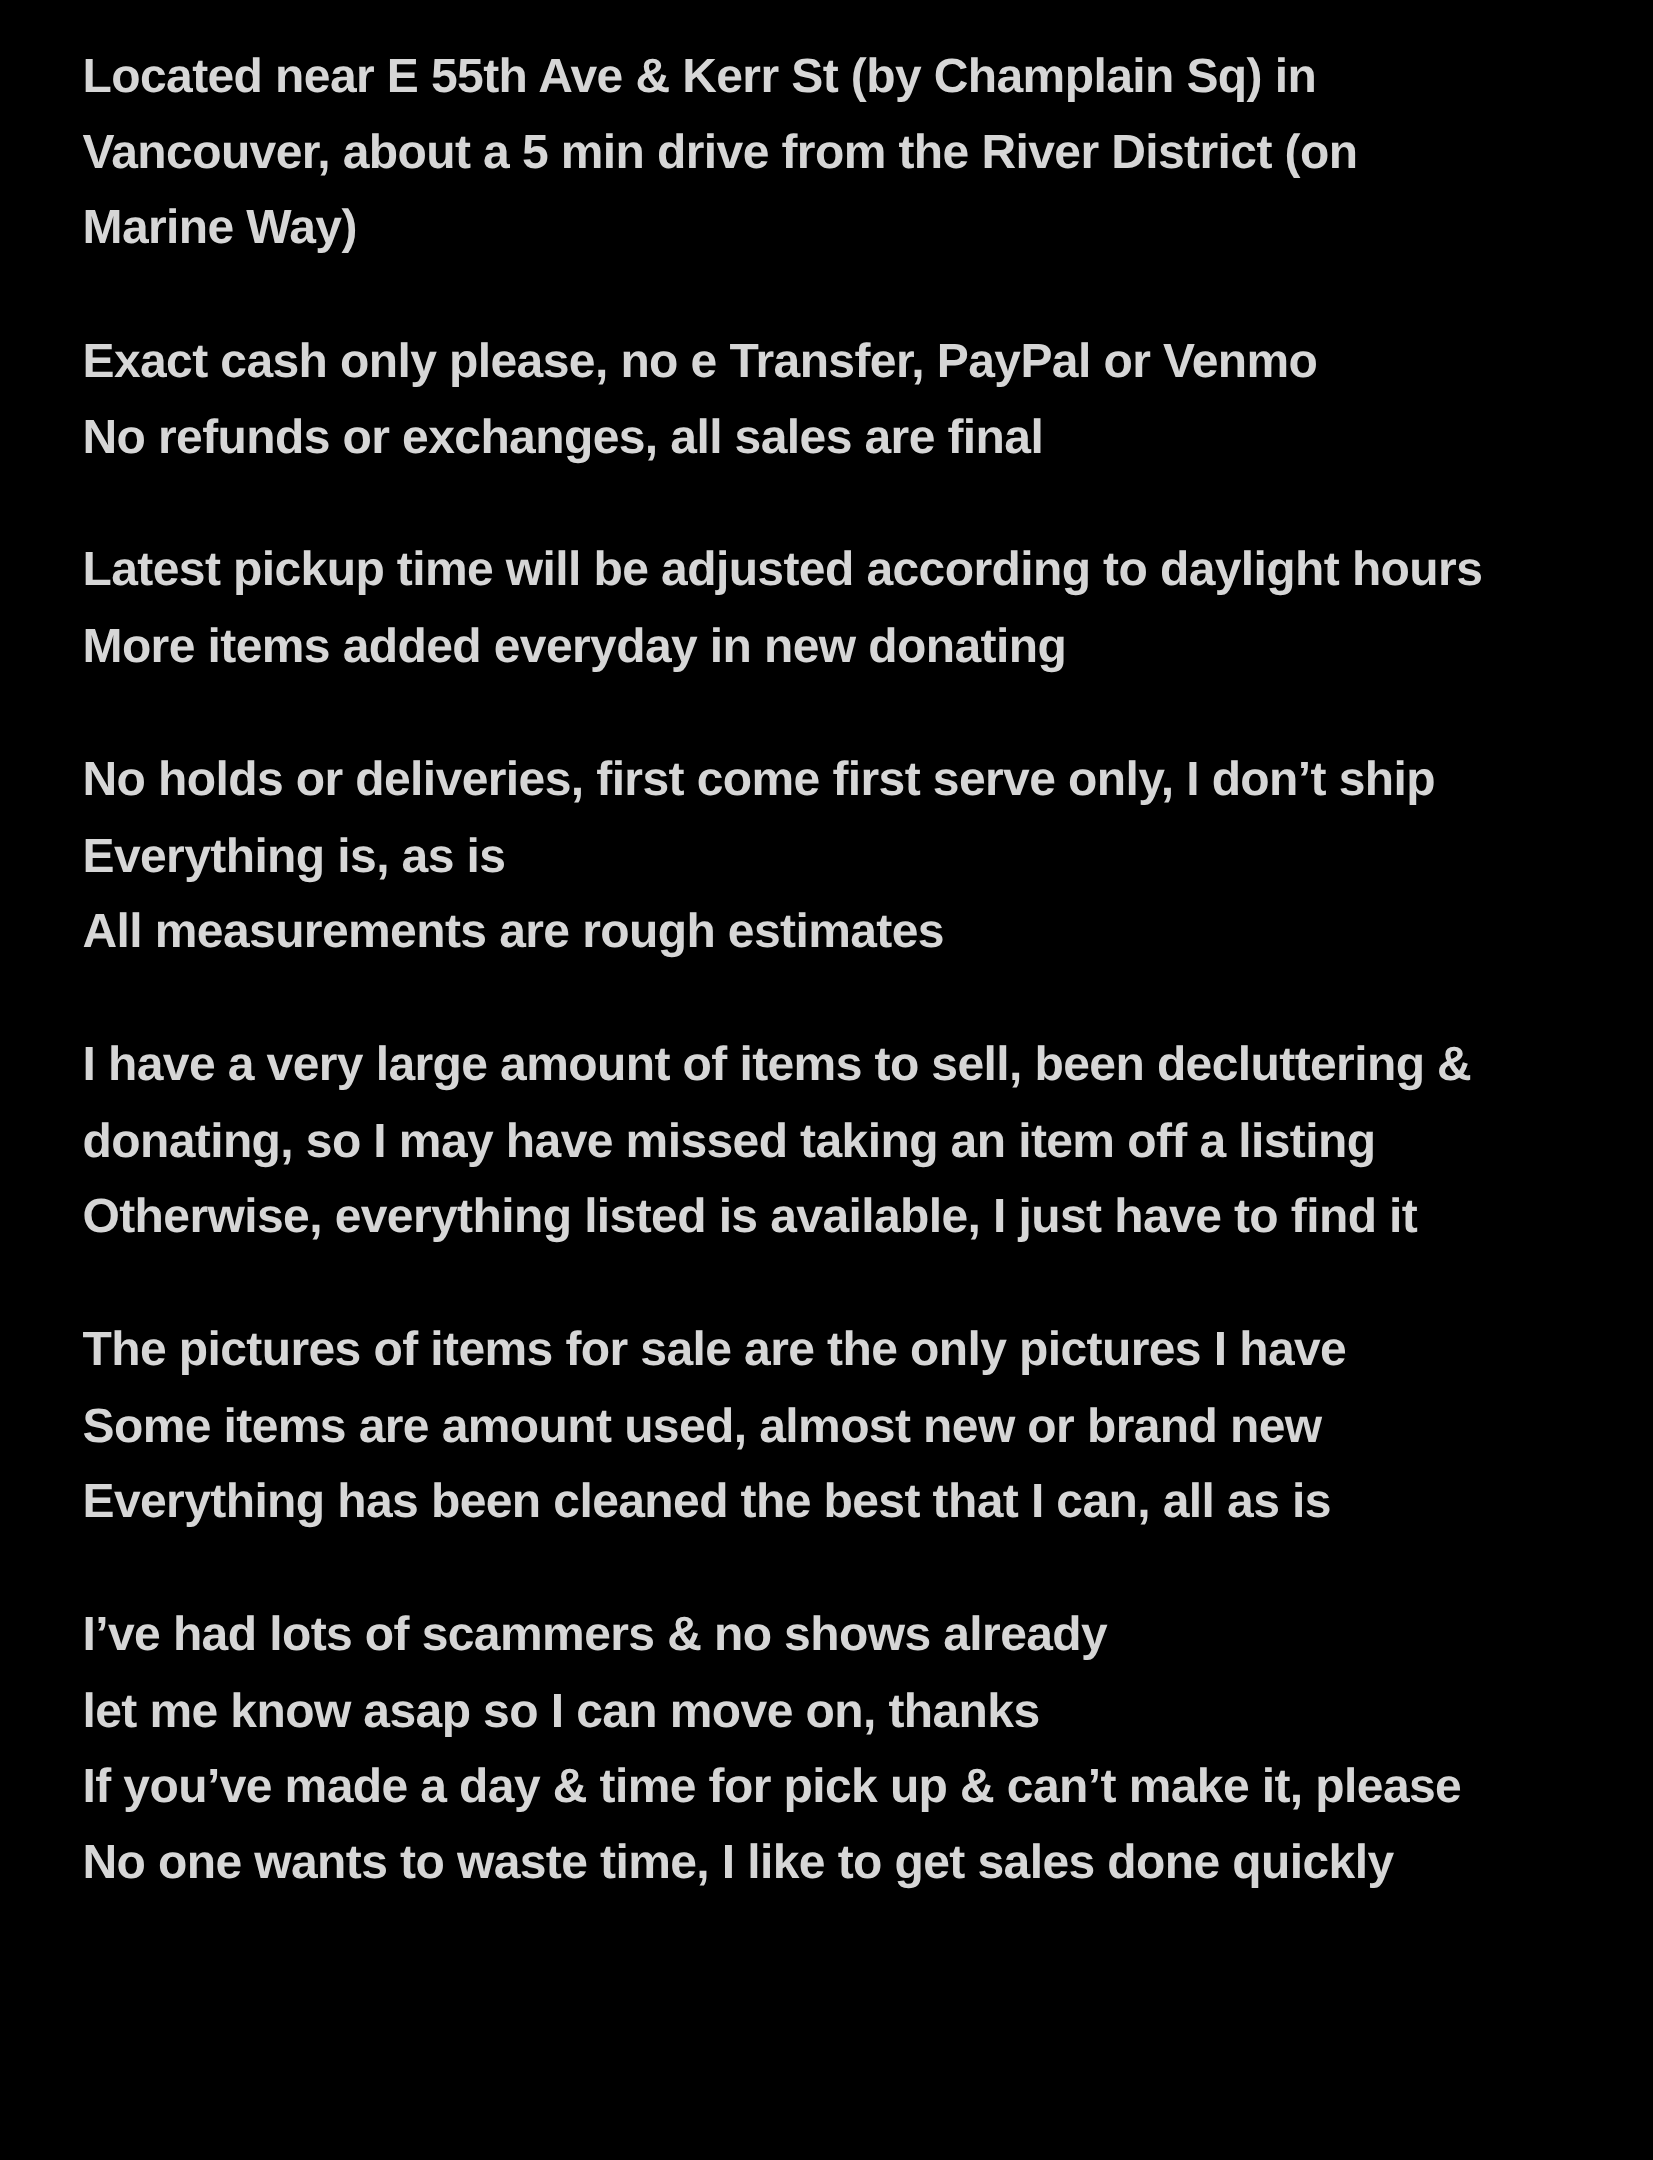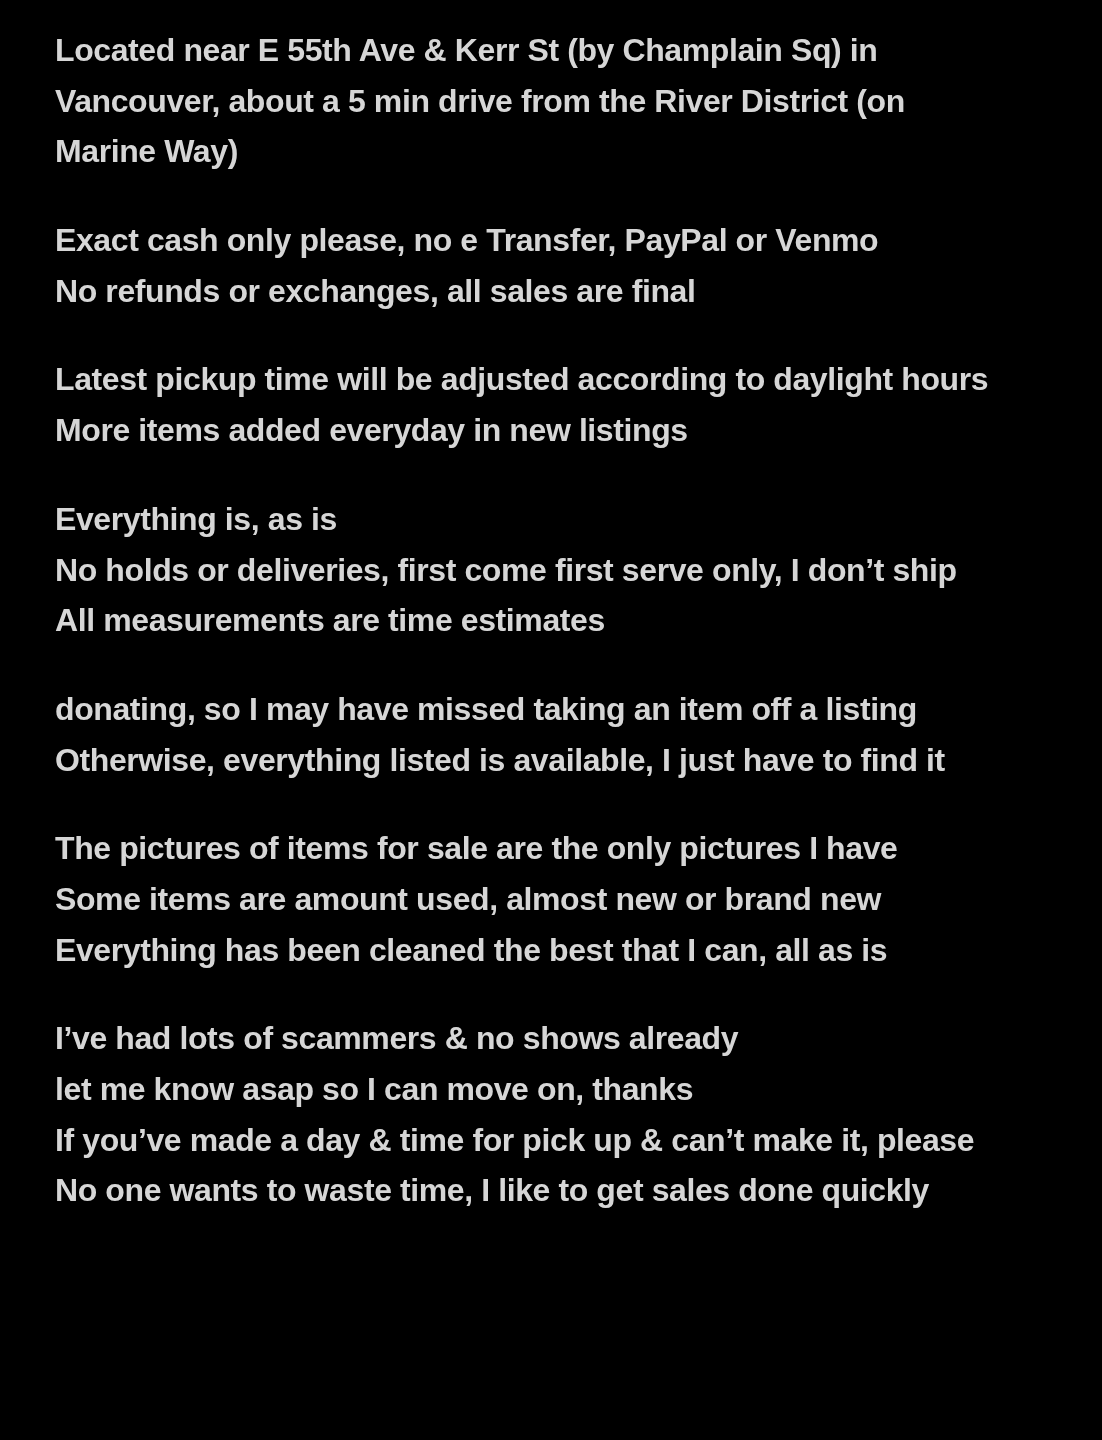--- a/index.html
+++ b/index.html
@@ -41,28 +41,29 @@
         <div class="line"><span>Located near E 55th Ave &amp; Kerr St (by Champlain Sq) in</span></div>
         <div class="line"><span>Vancouver, about a 5 min drive from the River District (on</span></div>
         <div class="line"><span>Marine Way)</span></div>
       </div>
       <div class="para">
         <div class="line"><span>Exact cash only please, no e Transfer, PayPal or Venmo</span></div>
         <div class="line"><span>No refunds or exchanges, all sales are final</span></div>
       </div>
       <div class="para">
         <div class="line"><span>Latest pickup time will be adjusted according to daylight hours</span></div>
-        <div class="line"><span>More items added everyday in new listings</span></div>
+        <div class="line"><span>More items added everyday in new donating</span></div>
       </div>
       <div class="para">
+        <div class="line"><span>No holds or deliveries, first come first serve only, I don’t ship</span></div>
         <div class="line"><span>Everything is, as is</span></div>
-        <div class="line"><span>No holds or deliveries, first come first serve only, I don’t ship</span></div>
-        <div class="line"><span>All measurements are time estimates</span></div>
+        <div class="line"><span>All measurements are rough estimates</span></div>
       </div>
       <div class="para">
+        <div class="line"><span>I have a very large amount of items to sell, been decluttering &amp;</span></div>
         <div class="line"><span>donating, so I may have missed taking an item off a listing</span></div>
         <div class="line"><span>Otherwise, everything listed is available, I just have to find it</span></div>
       </div>
       <div class="para">
         <div class="line"><span>The pictures of items for sale are the only pictures I have</span></div>
         <div class="line"><span>Some items are amount used, almost new or brand new</span></div>
         <div class="line"><span>Everything has been cleaned the best that I can, all as is</span></div>
       </div>
       <div class="para">
         <div class="line"><span>I’ve had lots of scammers &amp; no shows already</span></div>

